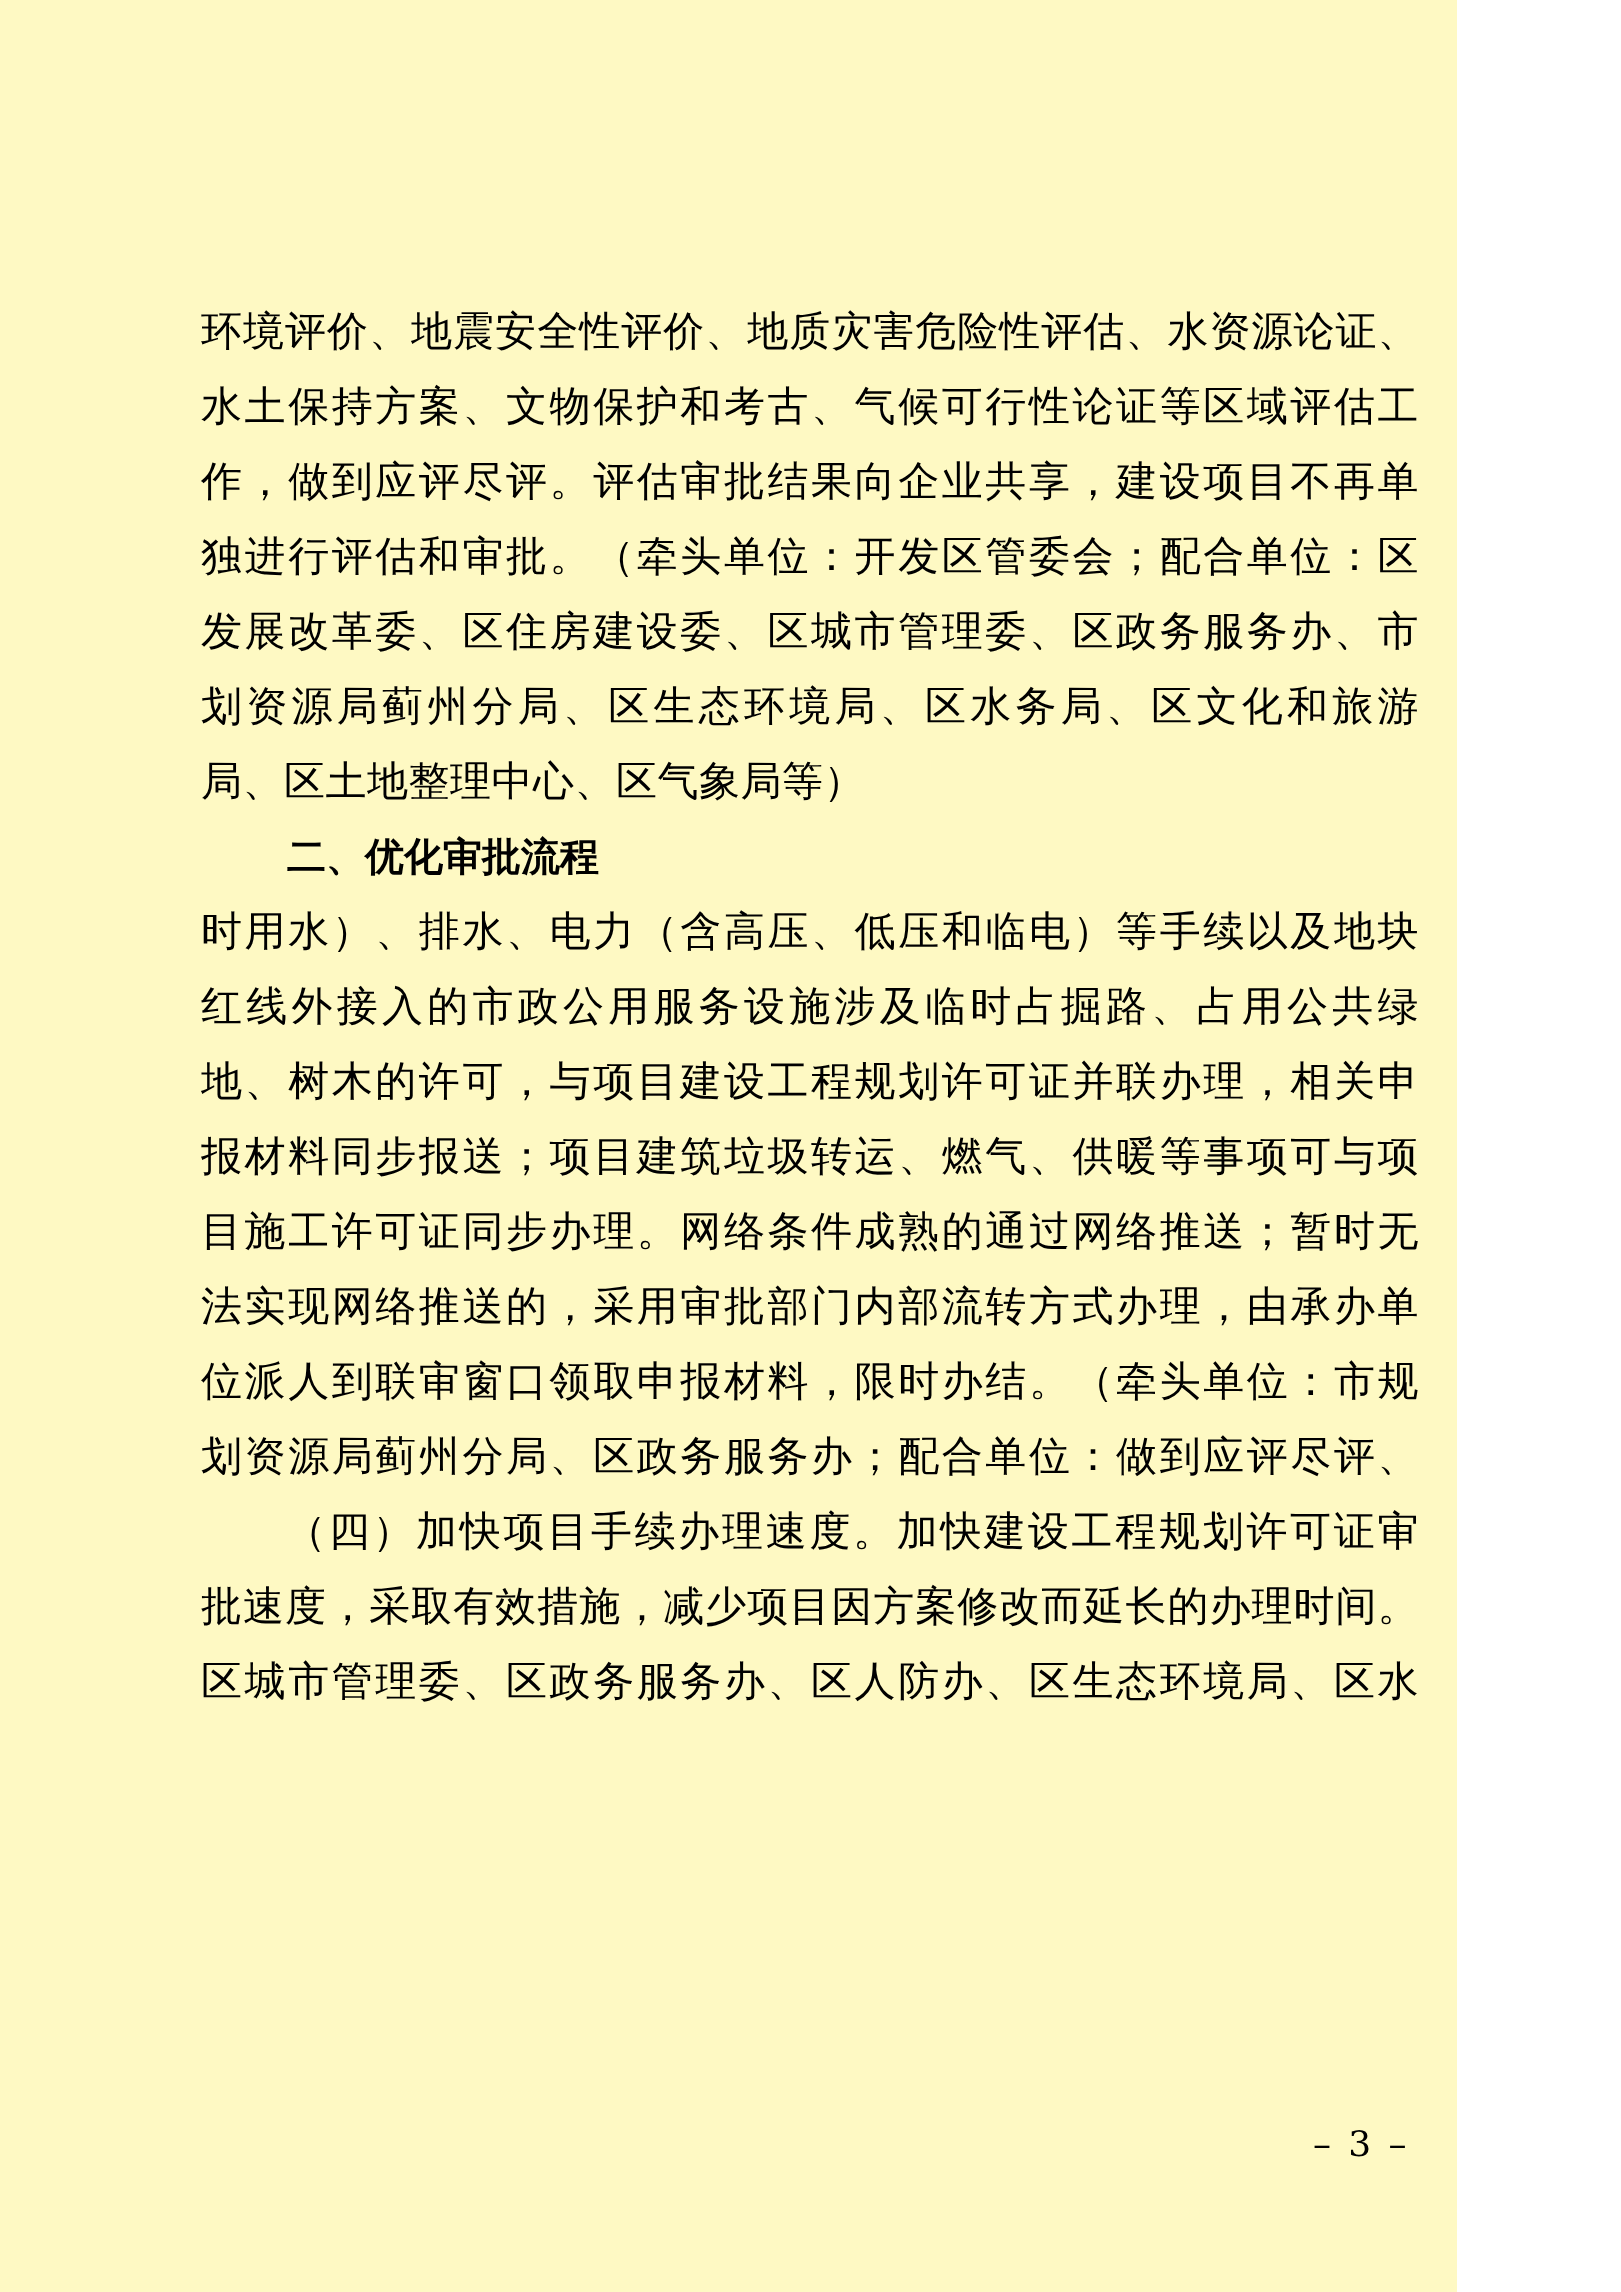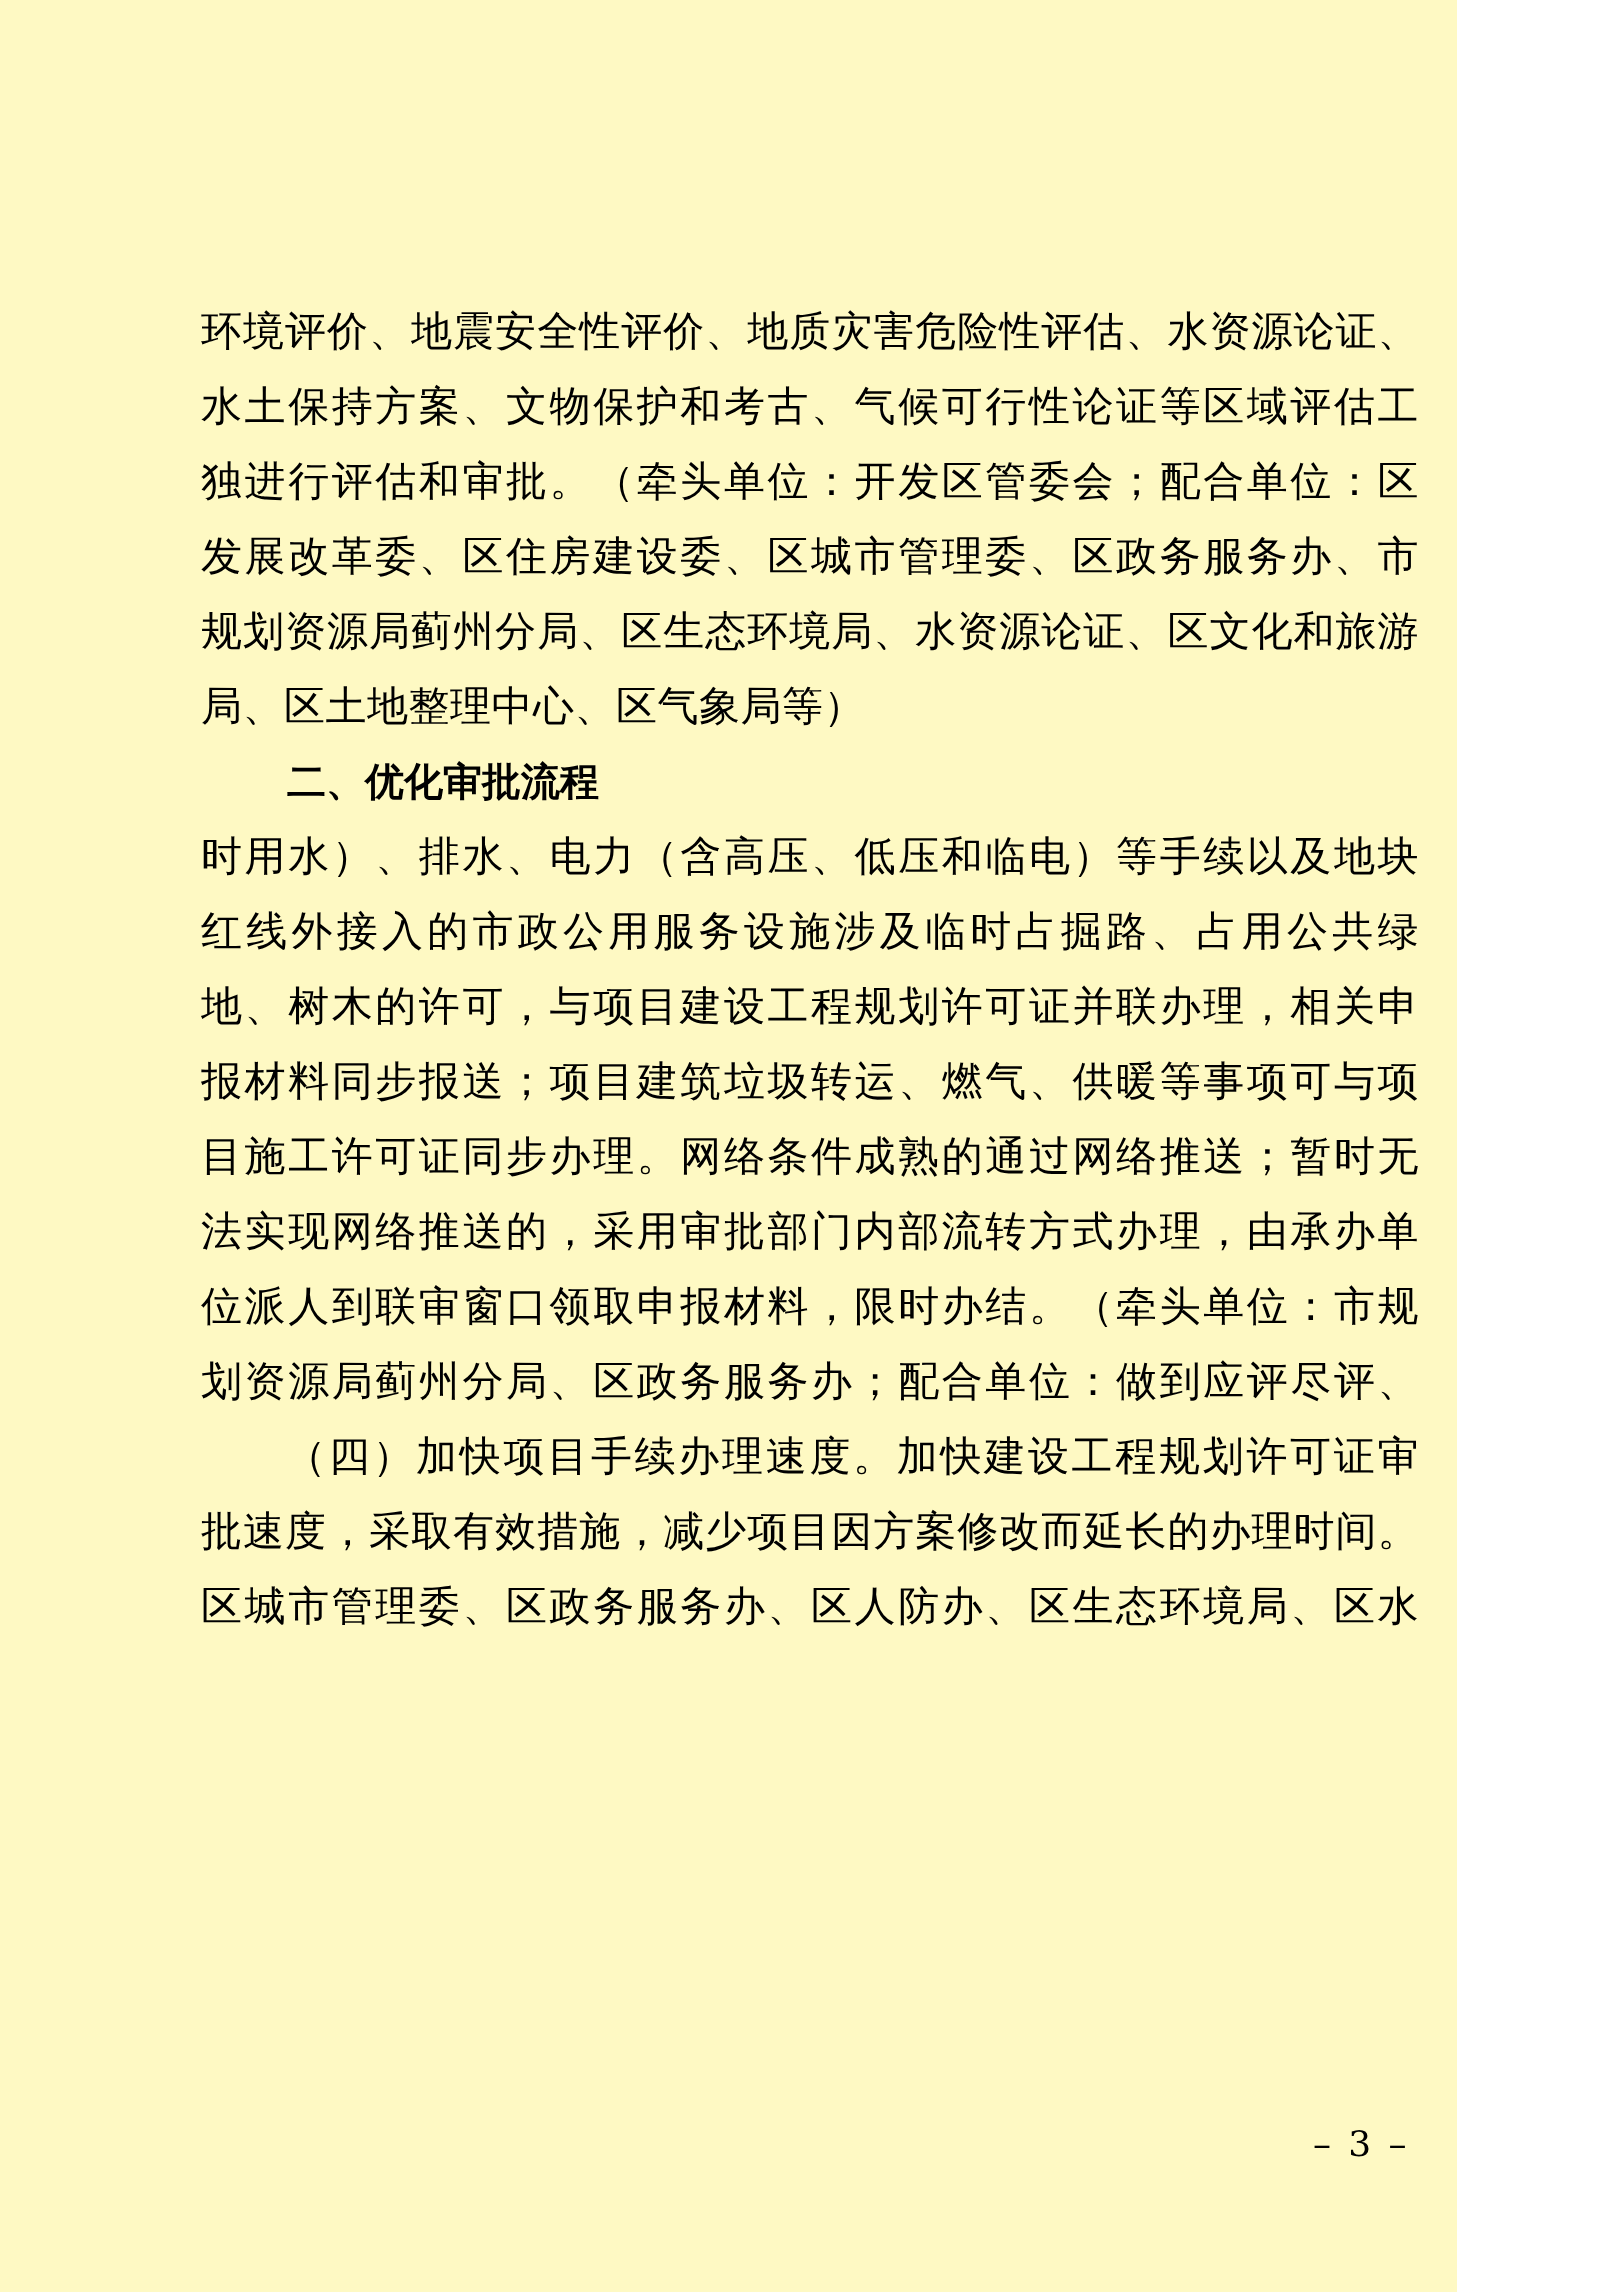--- a/index.html
+++ b/index.html
@@ -72,23 +72,24 @@
 </head>
 <body>
 
 <div class="page">
 
   <div class="text-column">
 
     <div class="para">
       <div class="line">环境评价、地震安全性评价、地质灾害危险性评估、水资源论证、</div>
       <div class="line">水土保持方案、文物保护和考古、气候可行性论证等区域评估工</div>
+      <div class="line">作，做到应评尽评。评估审批结果向企业共享，建设项目不再单</div>
       <div class="line">独进行评估和审批。（牵头单位：开发区管委会；配合单位：区</div>
       <div class="line">发展改革委、区住房建设委、区城市管理委、区政务服务办、市</div>
-      <div class="line">规划资源局蓟州分局、区生态环境局、水资源论证、区文化和旅游</div>
+      <div class="line">划资源局蓟州分局、区生态环境局、区水务局、区文化和旅游</div>
       <div class="line para-end">局、区土地整理中心、区气象局等）</div>
     </div>
 
     <div class="para">
       <div class="line heading">二、优化审批流程</div>
     </div>
 
     <div class="para">
       <div class="line">时用水）、排水、电力（含高压、低压和临电）等手续以及地块</div>
       <div class="line">红线外接入的市政公用服务设施涉及临时占掘路、占用公共绿</div>

